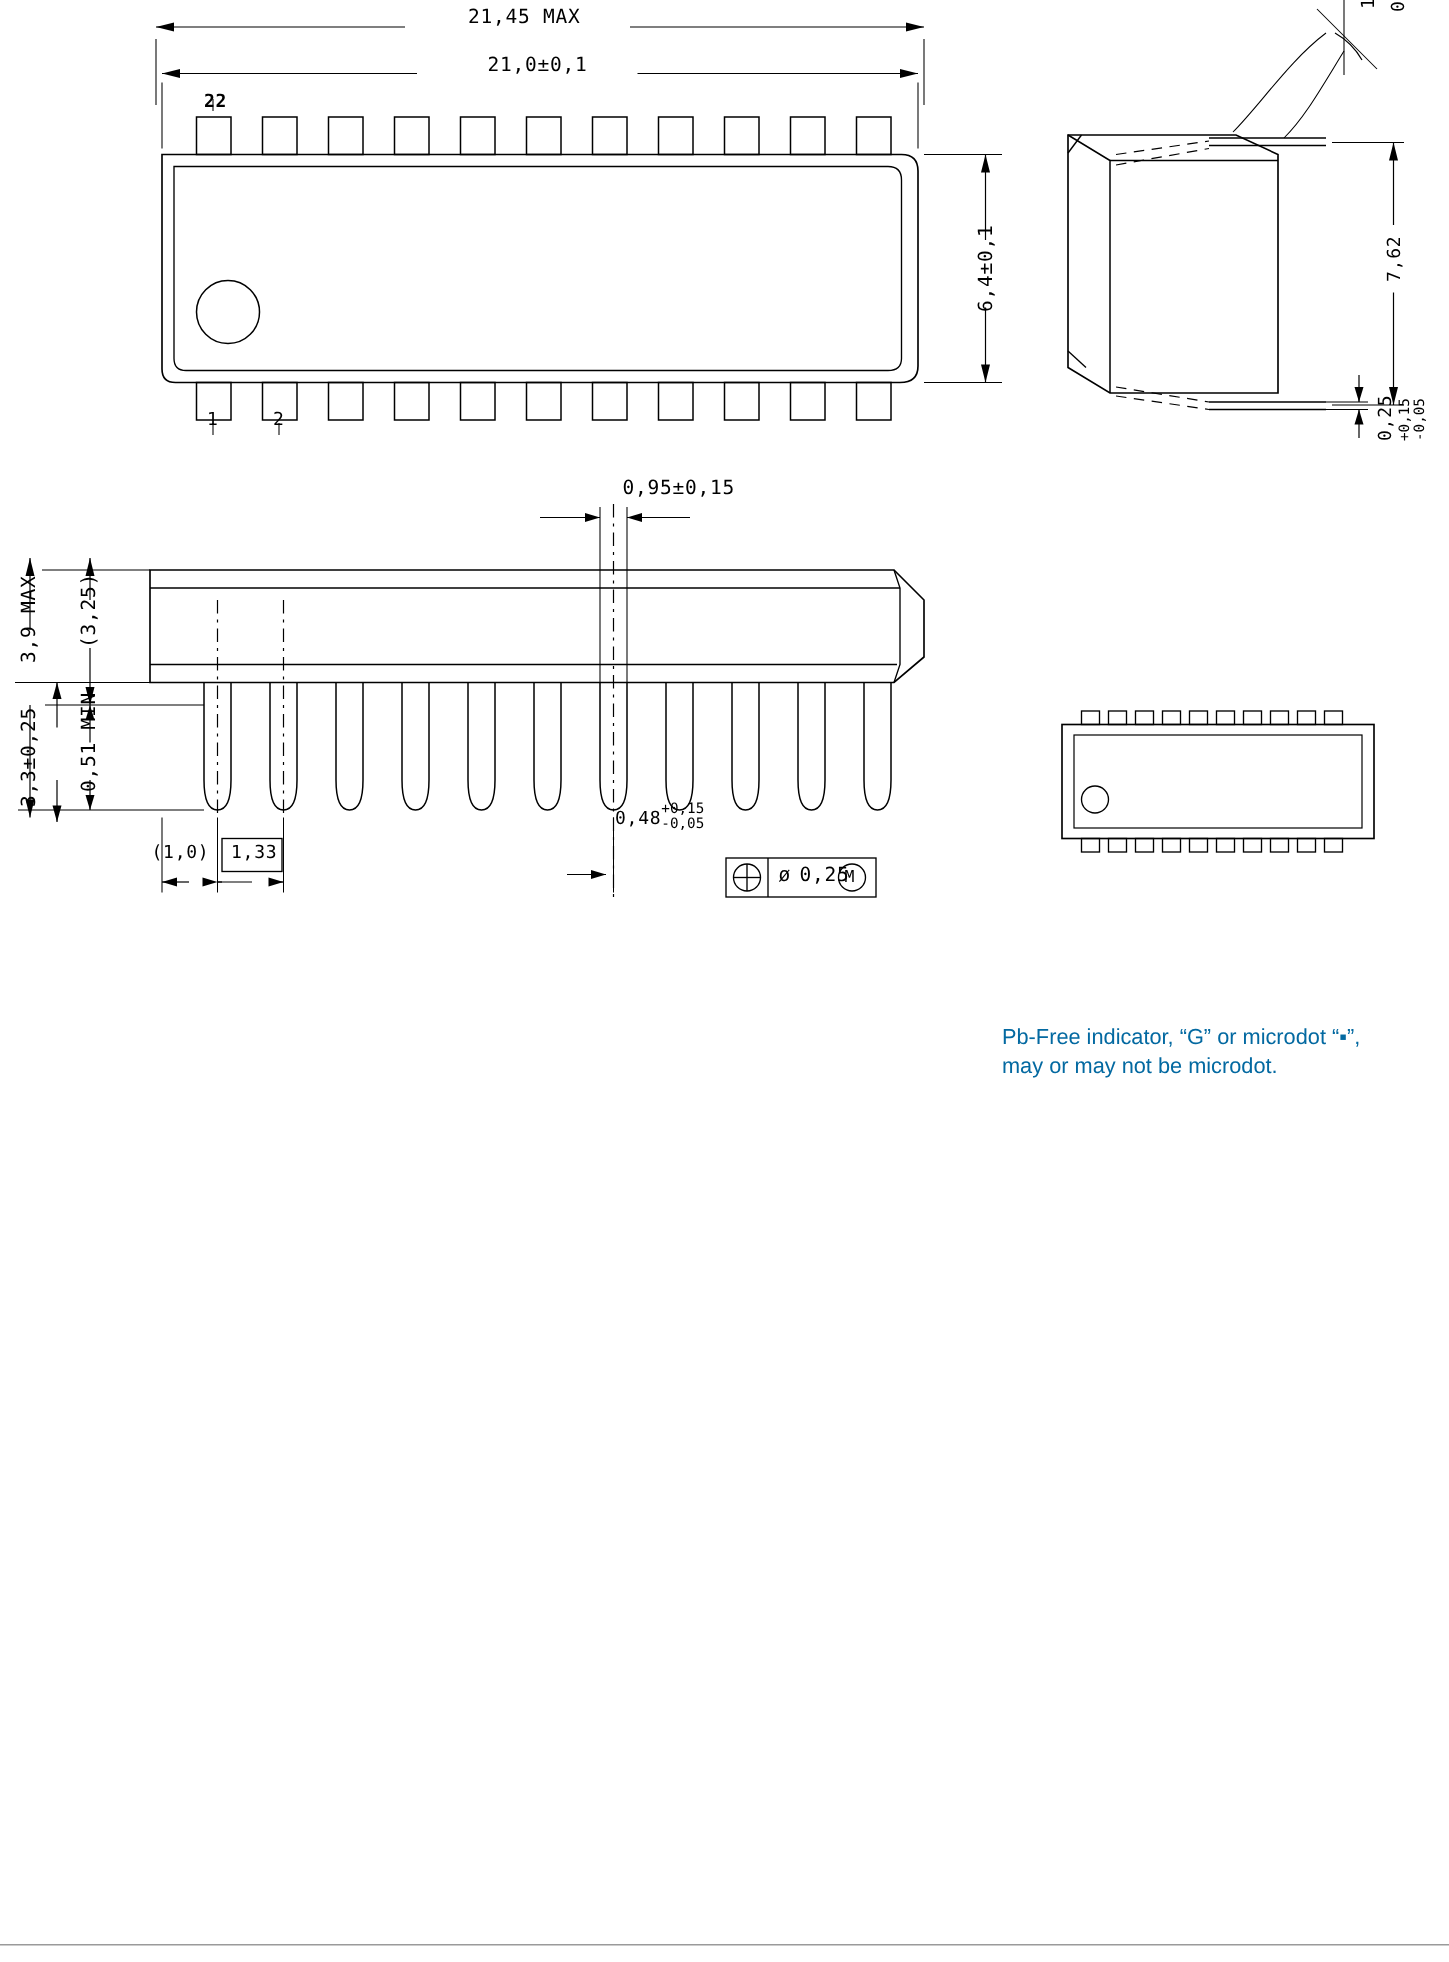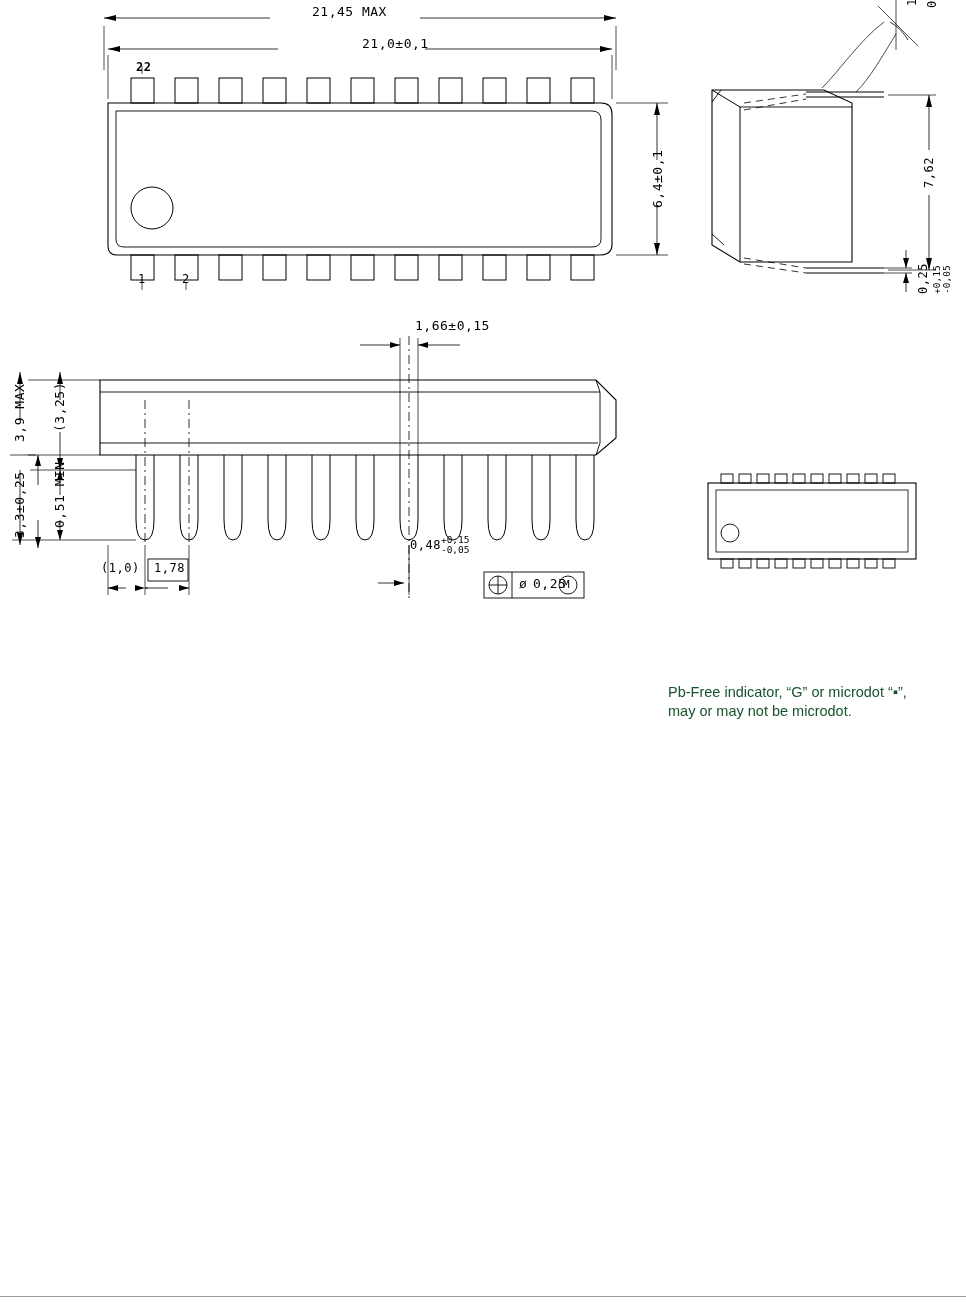--- a/index.html
+++ b/index.html
@@ -35,21 +35,21 @@
   }
   .rot90 {
     transform: rotate(-90deg);
     transform-origin: left top;
   }
   .note {
     position: absolute;
     font-family: "Liberation Sans", sans-serif;
     font-size: 14.5px;
     line-height: 1.35;
-    color: #14532d;
+    color: #0369a1;
     white-space: pre;
   }
   .frac {
     display: inline-block;
     vertical-align: middle;
     font-size: 9.5px;
     line-height: 1.05;
     text-align: left;
     position: relative;
     top: 0px;
@@ -286,53 +286,53 @@
         <rect x="829" y="559" width="12" height="9"></rect>
         <rect x="847" y="559" width="12" height="9"></rect>
         <rect x="865" y="559" width="12" height="9"></rect>
         <rect x="883" y="559" width="12" height="9"></rect>
       </g>
     </g>
   </svg>
 
   <div class="dim-text" style="left:312px; top:4px;">21,45 MAX</div>
 
-  <div class="dim-text" style="left:325px; top:36px;margin-left:37px;">21,0±0,1</div>
+  <div class="dim-text" style="left:325px; top:36px;">21,0±0,1</div>
 
   <div class="dim-text small" style="left:136px; top:60px;font-weight:bold;">22</div>
 
   <div class="dim-text small" style="left:138px; top:272px;">1</div>
 
   <div class="dim-text small" style="left:182px; top:272px;">2</div>
 
   <div class="dim-text rot90" style="left:650px; top:208px;">6,4±0,1</div>
 
   <div class="dim-text small rot90" style="left:922px; top:188px;">7,62</div>
 
   <div class="dim-text small rot90" style="left:905px; top:6px;">15</div>
 
   <div class="dim-text small rot90" style="left:925px; top:8px;">0</div>
 
   <div class="rot90" style="left:912px; top:294px; position:absolute;">
     <span class="dim-text small" style="position:relative; left:0; top:0;">0,25</span><span class="frac"><span>+0,15</span><span>-0,05</span></span>
   </div>
 
-  <div class="dim-text" style="left:415px; top:318px;">1,66±0,15</div>
+  <div class="dim-text" style="left:415px; top:318px;">0,95±0,15</div>
 
   <div class="dim-text rot90" style="left:12px; top:442px;">3,9 MAX</div>
 
   <div class="dim-text rot90" style="left:52px; top:432px;">(3,25)</div>
 
   <div class="dim-text rot90" style="left:52px; top:528px;">0,51 MIN</div>
 
   <div class="dim-text rot90" style="left:12px; top:538px;">3,3±0,25</div>
 
   <div class="dim-text small" style="left:101px; top:561px;">(1,0)</div>
 
-  <div class="dim-text small" style="left:154px; top:561px;">1,78</div>
+  <div class="dim-text small" style="left:154px; top:561px;">1,33</div>
 
   <div style="position:absolute; left:410px; top:534px;">
     <span class="dim-text small" style="position:relative;">0,48</span><span class="frac"><span>+0,15</span><span>-0,05</span></span>
   </div>
 
   <div class="dim-text" style="left:519px; top:576px;">ø</div>
   <div class="dim-text" style="left:533px; top:576px;">0,25</div>
   <div class="dim-text small" style="left:563px; top:578px; font-size:11px;">M</div>
 
   <div class="note" style="left:668px; top:683px;">Pb-Free indicator, “G” or microdot “▪”,</div>

